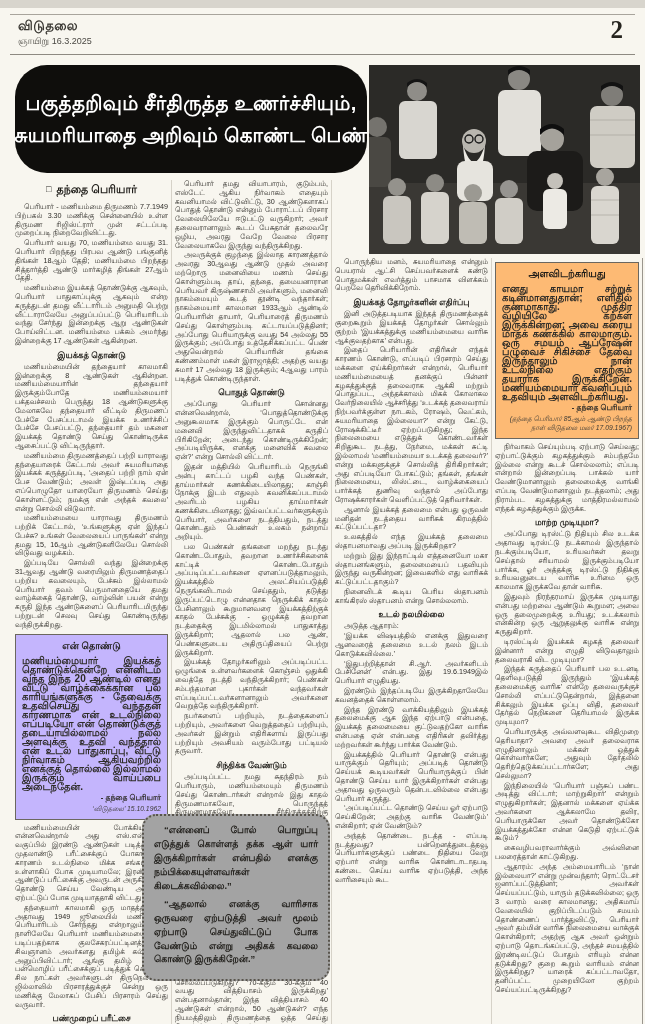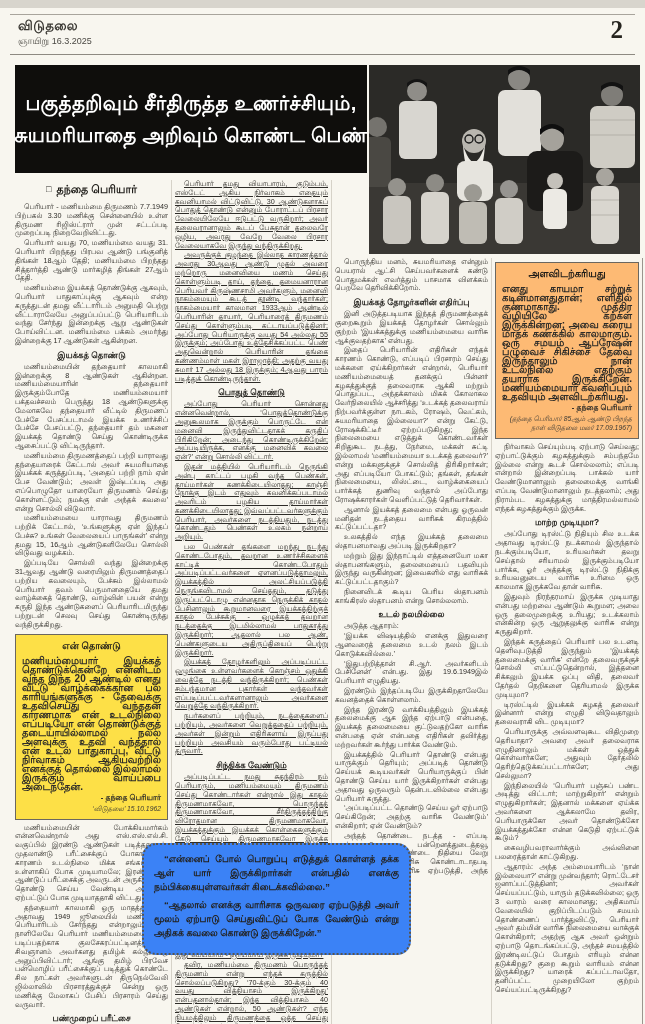--- a/index.html
+++ b/index.html
@@ -17,48 +17,48 @@
   .vr4{left:642px;top:250px;height:766px;background:#9a968e;}
 
   .mast{position:absolute;left:18px;top:11px;line-height:1.15;}
   .paper-name{font-family:"Liberation Serif",serif;font-weight:bold;font-size:13px;color:#3a3833;letter-spacing:.5px;}
   .edition-date{font-size:9px;color:#4a4843;margin-top:2px;}
   .page-num{position:absolute;right:22px;top:8px;font-family:"Liberation Serif",serif;
             font-weight:bold;font-size:25px;color:#26241f;}
 
   .banner{position:absolute;left:15px;top:57px;width:352px;height:108px;background:#0f0e0c;
           display:flex;flex-direction:column;align-items:center;justify-content:center;gap:9px;
-          box-sizing:border-box;padding:6px 8px;}
+          box-sizing:border-box;padding:6px 8px;border-radius:32px;}
   .banner div{color:#ffffff;font-weight:bold;font-size:20px;line-height:1.15;text-align:center;
               letter-spacing:.3px;white-space:nowrap;}
 
   .photo{position:absolute;left:369px;top:57px;width:271px;height:189px;margin:0;background:#262420;}
   .photo svg{display:block;}
 
   .col{position:absolute;overflow:hidden;box-sizing:border-box;}
   .col1{left:15px;top:172px;width:153px;height:844px;}
-  .col2{left:175px;top:172px;width:153px;height:844px;text-decoration:underline;}
+  .col2{left:175px;top:172px;width:153px;height:844px;}
   .col3{left:335px;top:250px;width:153px;height:766px;}
   .col4{left:495px;top:250px;width:144px;height:766px;}
 
   .para{font-size:7.2px;line-height:8.8px;text-align:justify;text-indent:9px;margin:0 0 1px 0;color:#2e2c28;}
   .subhead{font-size:8.4px;font-weight:bold;text-align:center;margin:4px 0 2px 0;color:#23211d;}
   .byline{text-align:center;font-weight:bold;font-size:11px;margin:3px 0 6px 0;color:#1f1d19;}
   .byline-square{display:inline-block;margin-right:5px;font-size:9px;transform:translateY(-1px);}
 
-  .textbox{border:1px solid #6b675f;background:#fde047;padding:5px 6px;margin:4px 0;box-sizing:border-box;}
+  .textbox{border:1px solid #6b675f;background:#c4b5fd;padding:5px 6px;margin:4px 0;box-sizing:border-box;}
   .textbox-title{text-align:center;font-weight:bold;font-size:9.5px;margin:0 0 3px 0;color:#1f1d19;}
   .textbox-body{font-size:10px;line-height:9px;font-weight:bold;text-align:justify;margin:0 0 2px 0;}
   .textbox-sign{text-align:right;font-weight:bold;font-size:7.6px;margin-top:2px;}
   .textbox-cite{text-align:right;font-size:6.8px;font-style:italic;margin-top:2px;color:#3c3a35;}
   .box-right{background:#fdba74;}
   .box-right .textbox-title{font-size:10px;}
 
-  .quotebox{position:absolute;left:142px;top:835px;width:269px;box-sizing:border-box;
-            border:2px dotted #58544c;border-radius:14px;background:#3b82f6;padding:8px 10px;z-index:5;}
+  .quotebox{position:absolute;left:142px;top:806px;width:188px;box-sizing:border-box;
+            border:2px dotted #58544c;border-radius:14px;background:#a3a3a3;padding:8px 10px;z-index:5;}
   .quotebox p{font-size:9.3px;line-height:1.5;font-weight:bold;text-align:justify;margin:0 0 4px 0;
               text-indent:10px;color:#23211d;}
 </style>
 </head>
 <body>
 
 <div class="page">
 
   <div class="rule rule-top"></div>
 
@@ -181,22 +181,22 @@
       <div class="textbox box-right">
         <div class="textbox-title">அளவிடற்கரியது</div>
         <p class="textbox-body">எனது காயமா சற்றுக் கடினமானதுதான்; எளிதில் குணமாகாது. முத்திர வழியிலே கற்கள் இருக்கின்றன; அவை கரைய மாதக் கணக்கில் காலமாகும். ஒரு சமயம் ஆப்ரேஷன் பழுவைச் சிகிச்சை தேவை இருந்தாலும் நான் உடல்நிலை எதற்கும் தயாராக இருக்கிறேன். மணியம்மையார் கவனிப்பும் உதவியும் அளவிடற்கரியது.</p>
         <div class="textbox-sign">- தந்தை பெரியார்</div>
         <div class="textbox-cite">(தந்தை பெரியார் 85ஆம் ஆண்டு பிறந்த நாள் விடுதலை மலர் 17.09.1967)</div>
       </div>
       <p class="para">நிர்வாகம் செய்யும்படி ஏற்பாடு செய்வது; ஏற்பாட்டுக்கும் கழகத்துக்கும் சம்பந்தமே இல்லை என்று கூடச் சொல்லலாம்; எப்படி என்றால் இன்றைப்படி பாக்கல் யார் வேண்டுமானாலும் தலைமைக்கு வாங்கி எப்படி வேண்டுமானாலும் நடத்தலாம்; அது நிராம்பட கழகத்துக்கு மாத்திரமல்லாமல் எந்தக் கழகத்துக்கும் இருக்க.</p>
       <h3 class="subhead">மாற்ற முடியுமா?</h3>
       <p class="para">அப்போது டிரஸ்ட்டு நிதியும் சில உடக்க அதாவது டிரஸ்ட்டு நடக்காமல் இருந்தால் நடக்கும்படியோ, உரியவர்கள் தவறு செய்தால் சரியாமல் இருக்கும்படியோ பார்க்க, ஓர் அத்தக்கு டிரஸ்ட்டு நிதிக்கு உரியவனுடைய வாரிசு உரிமை ஒரு காலமாக இருக்கவே தான் வாரிசு.</p>
       <p class="para">இதுவும் நிரந்தரமாய் இருக்க முடியாது என்பது மற்றவை ஆண்டும் கூறுமள; அவை ஒரு தலைமுறைக்கு உரியது; உடக்கலாம் என்கின்ற ஒரு ஆறுதலுக்கு வாரிசு என்று கருதுகிறார்.</p>
+      <p class="para">டிரஸ்ட்டில் இயக்கக் கழகத் தலைவர் இன்னார் என்று எழுதி விடுவதாலும் தலைவராகி விட முடியுமா?</p>
       <p class="para">இந்தக் கருத்தைப் பெரியார் பல உடனடி தெளிவுபடுத்தி இருந்தும் ‘இயக்கத் தலைமைக்கு வாரிசு’ என்றே தலைவருக்குச் சொல்லி எப்பட்டுதென்றால், இத்தனை சிக்கலும் இயக்க ஒப்பு விதி, தலைவர் தேர்தல் நெறிகளை தெரியாமல் இருக்க முடியுமா?</p>
-      <p class="para">டிரஸ்ட்டில் இயக்கக் கழகத் தலைவர் இன்னார் என்று எழுதி விடுவதாலும் தலைவராகி விட முடியுமா?</p>
       <p class="para">பெரியாருக்கு அவ்வளவுகூட விதிமுறை தெரியாதா? அவரை அவர் தலைவராக எழுதினாலும் மக்கள் ஒத்துக் கொள்வார்களே; அதுவும் தேர்தலில் தெரிந்தெடுக்கப்பட்டார்களே; அது செல்லுமா?</p>
       <p class="para">இந்நிலையில் ‘பெரியார் பஞ்சுப் பண்ட அடித்து விட்டார்; மாற்றுகிறார்’ என்றும் எழுதுகிறார்கள்; இதனால் மக்களை ஏய்க்க அவர்களை ஆக்கலாமே தவிர, பெரியாருக்கோ அவர் தொண்டுக்கோ இயக்கத்துக்கோ என்ன கெடுதி ஏற்பட்டுக் கூடும்?</p>
       <p class="para">கைவழிபவராவார்க்கும் அவ்வினை பலரைத்தான் காட்டுகிறது.</p>
       <p class="para">ஆதாரம்: அந்த அம்மையாரிடம் ‘நான் இல்லையா?’ என்று முன்வந்தார்; ரொட்டேசர் ஜனாப்பட்டுத்தினர்; அவர்கள் செய்யப்பட்டும், யாரும் தடுக்கவில்லை; ஒரு 3 வாரம் வரை காலமானது; அதிகமாய் வேலையில் குறிப்பிடப்படும் சமயம் தொண்ணைப் பார்த்துவிட்டு, பெரியார் அவர் தம்மின் வாரிசு நிலைமையை வாக்குக் கொள்கிறார்; அதற்கு ஆக அவர் ஒன்றும் ஏற்பாடு தொடங்கப்பட்டு, அந்தச் சமயத்தில் இரண்டிலட்டுப் போதும் எரியும் என்ன தடுக்கிறது? குறை கூறும் வாரியம் என்ன இருக்கிறது? யாரைக் கப்பட்டாவதோ, தனிப்பட்ட முறையிலோ குற்றம் செய்யப்பட்டிருக்கிறது?</p>
     </div>
 
   <div class="quotebox">
     <p>“என்னைப் போல் பொறுப்பு எடுத்துக் கொள்ளத் தக்க ஆள் யார் இருக்கிறார்கள் என்பதில் எனக்கு நம்பிக்கையுள்ளவர்கள் கிடைக்கவில்லை.”</p>
     <p>“ஆதலால் எனக்கு வாரிசாக ஒருவரை ஏற்படுத்தி அவர் மூலம் ஏற்பாடு செய்துவிட்டுப் போக வேண்டும் என்று அதிகக் கவலை கொண்டு இருக்கிறேன்.”</p>
   </div>

